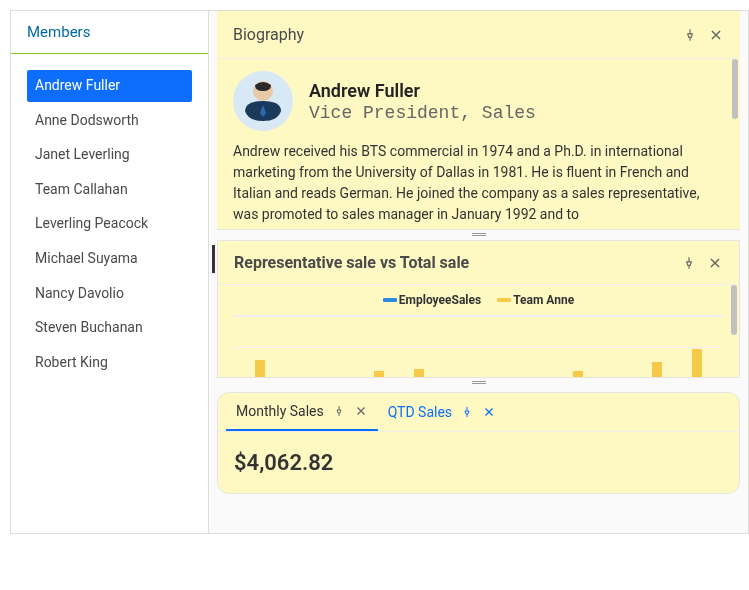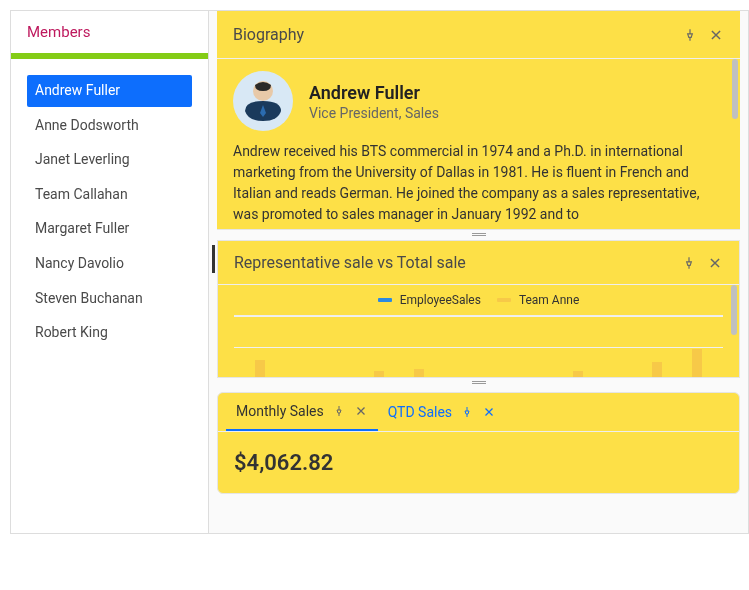--- a/index.html
+++ b/index.html
@@ -23,22 +23,22 @@
       margin: 10px;
       border: 1px solid #ddd;
     }
     .sidebar {
       width: 198px;
       border-right: 1px solid #ddd;
     }
     .sidebar-header {
       padding: 12px 16px;
       font-size: 15px;
-      color: #be185d;
-      border-bottom: 6px solid #84cc16;
+      color: #0369a1;
+      border-bottom: 1px solid #84cc16;
     }
     .sidebar-list {
       padding: 16px 0;
     }
     .sidebar-item {
       padding: 6px 8px;
       margin: 0 16px 3px 16px;
       cursor: pointer;
       color: #4a4a4a;
       border-radius: 2px;
@@ -50,21 +50,21 @@
       color: #fff;
     }
     .main {
       flex: 1;
       display: flex;
       flex-direction: column;
       background: #fafafa;
       position: relative;
     }
     .panel {
-      background: #fde047;
+      background: #fef9c3;
       border: 1px solid #e5e5e5;
       margin: 0 8px 0 8px;
       position: relative;
     }
     .panel-header {
       display: flex;
       align-items: center;
       justify-content: space-between;
       padding: 12px 16px;
       border-bottom: 1px solid #eee;
@@ -114,22 +114,23 @@
       overflow: hidden;
       flex-shrink: 0;
     }
     .bio-name {
       font-size: 18px;
       font-weight: 600;
       color: #222;
       margin-bottom: 2px;
     }
     .bio-role {
-      font-size: 14px;
+      font-size: 18px;
       color: #666;
+      font-family: Liberation Mono, monospace;
     }
     .bio-text {
       font-size: 14px;
       line-height: 1.5;
       color: #333;
     }
     .bio-scroll {
       height: 170px;
       overflow: hidden;
       position: relative;
@@ -155,41 +156,42 @@
       height: 3px;
       border-top: 1px solid #999;
       border-bottom: 1px solid #999;
     }
     .chart-panel .panel-body {
       padding: 8px 16px 0 16px;
     }
     .chart-panel {
       margin-top: 2px;
       position: relative;
+      font-weight: bold;
     }
     .chart-marker {
       position: absolute;
       left: -6px;
       top: 4px;
       width: 3px;
       height: 28px;
       background: #333;
     }
     .legend {
       display: flex;
       justify-content: center;
       gap: 16px;
       font-size: 12px;
       color: #333;
       margin-bottom: 8px;
     }
     .legend-item {
       display: flex;
       align-items: center;
-      gap: 8px;
+      gap: 2px;
     }
     .legend-swatch {
       width: 14px;
       height: 4px;
       border-radius: 1px;
     }
     .chart-area {
       position: relative;
       height: 62px;
       border-top: 1px solid #eee;
@@ -228,21 +230,21 @@
       right: 2px;
       top: 0;
       width: 6px;
       height: 50px;
       background: #c0c0c0;
       border-radius: 3px;
     }
     .tabs-panel {
       margin-top: 6px;
       margin-bottom: 8px;
-      border-radius: 6px;
+      border-radius: 12px;
       padding: 0;
     }
     .tabs-header {
       display: flex;
       align-items: center;
       border-bottom: 1px solid #eee;
       padding: 0 8px;
     }
     .tab {
       display: flex;
@@ -286,21 +288,22 @@
 <body>
 
 <div class="container">
   <div class="sidebar">
     <div class="sidebar-header">Members</div>
     <div class="sidebar-list">
       <div class="sidebar-item active">Andrew Fuller</div>
       <div class="sidebar-item">Anne Dodsworth</div>
       <div class="sidebar-item">Janet Leverling</div>
       <div class="sidebar-item">Team Callahan</div>
-      <div class="sidebar-item">Margaret Fuller</div>
+      <div class="sidebar-item">Leverling Peacock</div>
+      <div class="sidebar-item">Michael Suyama</div>
       <div class="sidebar-item">Nancy Davolio</div>
       <div class="sidebar-item">Steven Buchanan</div>
       <div class="sidebar-item">Robert King</div>
     </div>
   </div>
 
   <div class="main">
 
     <div class="panel bio-panel">
       <div class="panel-header">

